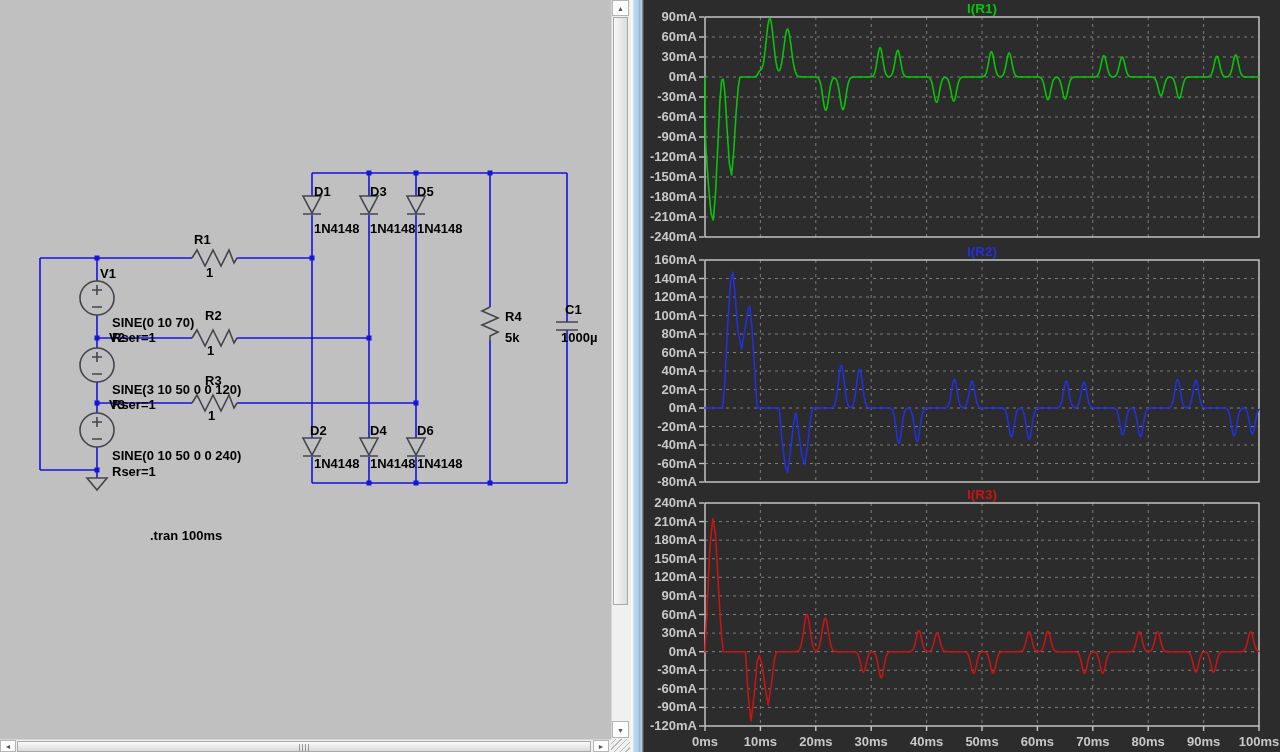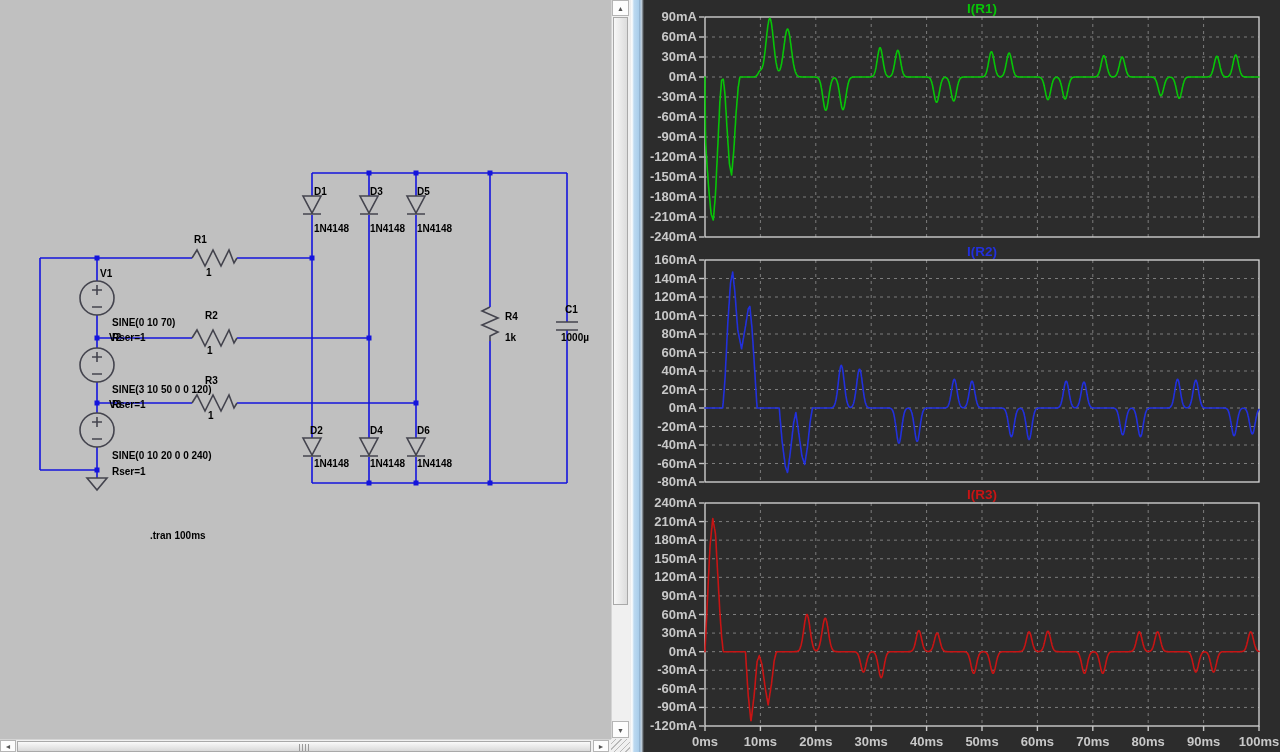--- a/index.html
+++ b/index.html
@@ -1,20 +1,20 @@
 <!DOCTYPE html>
 <html><head>
 <meta charset="utf-8">
 <style>
   html,body{margin:0;padding:0;width:1280px;height:752px;overflow:hidden;
     font-family:"Liberation Sans","DejaVu Sans",sans-serif;background:#2c2c2c;}
   #root{position:relative;width:1280px;height:752px;}
   
   .schematic-panel{position:absolute;left:0;top:0;width:611px;height:739px;background:#c0c0c0;overflow:hidden;}
-  .slabel{position:absolute;font-size:10px;font-weight:bold;color:#000;white-space:nowrap;line-height:14px;}
+  .slabel{position:absolute;font-size:13px;font-weight:bold;color:#000;white-space:nowrap;line-height:14px;}
   
   .vscroll{position:absolute;left:611px;top:0;width:18px;height:739px;background:#f0f0f0;border-left:1px solid #d5d5d5;}
   .sbtn{position:absolute;background:#fdfdfd;border:1px solid #b5b5b5;color:#555;
     font-size:7px;text-align:center;box-sizing:border-box;}
   .vthumb{position:absolute;left:1px;top:17px;width:15px;height:588px;
     background:linear-gradient(to right,#f8f8f8,#dcdcdc);border:1px solid #a9a9a9;box-sizing:border-box;}
   .hscroll{position:absolute;left:0;top:739px;width:630px;height:13px;background:#f0f0f0;border-top:1px solid #d5d5d5;}
   .hthumb{position:absolute;left:17px;top:1px;width:574px;height:11px;
     background:linear-gradient(to bottom,#fafafa,#d9d9d9);border:1px solid #a9a9a9;box-sizing:border-box;}
   .hgrip{position:absolute;left:50%;top:2px;width:10px;height:7px;margin-left:-5px;
@@ -110,21 +110,21 @@
     </svg>
 
     
     <div class="slabel" style="left:100px;top:267px">V1</div>
     <div class="slabel" style="left:112px;top:316px">SINE(0 10 70)</div>
     <div class="slabel" style="left:109px;top:331px">V2</div>
     <div class="slabel" style="left:112px;top:331px">Rser=1</div>
     <div class="slabel" style="left:112px;top:383px">SINE(3 10 50 0 0 120)</div>
     <div class="slabel" style="left:109px;top:398px">V3</div>
     <div class="slabel" style="left:112px;top:398px">Rser=1</div>
-    <div class="slabel" style="left:112px;top:449px">SINE(0 10 20 0 0 240)</div>
+    <div class="slabel" style="left:112px;top:449px">SINE(0 10 50 0 0 240)</div>
     <div class="slabel" style="left:112px;top:465px">Rser=1</div>
 
     <div class="slabel" style="left:194px;top:233px">R1</div>
     <div class="slabel" style="left:206px;top:266px">1</div>
     <div class="slabel" style="left:205px;top:309px">R2</div>
     <div class="slabel" style="left:207px;top:344px">1</div>
     <div class="slabel" style="left:205px;top:374px">R3</div>
     <div class="slabel" style="left:208px;top:409px">1</div>
 
     <div class="slabel" style="left:314px;top:185px">D1</div>
@@ -135,21 +135,21 @@
     <div class="slabel" style="left:417px;top:222px">1N4148</div>
 
     <div class="slabel" style="left:310px;top:424px">D2</div>
     <div class="slabel" style="left:370px;top:424px">D4</div>
     <div class="slabel" style="left:417px;top:424px">D6</div>
     <div class="slabel" style="left:314px;top:457px">1N4148</div>
     <div class="slabel" style="left:370px;top:457px">1N4148</div>
     <div class="slabel" style="left:417px;top:457px">1N4148</div>
 
     <div class="slabel" style="left:505px;top:310px">R4</div>
-    <div class="slabel" style="left:505px;top:331px">1k</div>
+    <div class="slabel" style="left:505px;top:331px">5k</div>
     <div class="slabel" style="left:565px;top:303px">C1</div>
     <div class="slabel" style="left:561px;top:331px">1000µ</div>
 
     <div class="slabel" style="left:150px;top:529px">.tran 100ms</div>
   </div>
 
   <div class="vscroll">
     <div class="sbtn" style="left:0;top:0;width:17px;height:16px;line-height:16px;">▲</div>
     <div class="vthumb"></div>
     <div class="sbtn" style="left:0;top:721px;width:17px;height:17px;line-height:17px;">▼</div>

